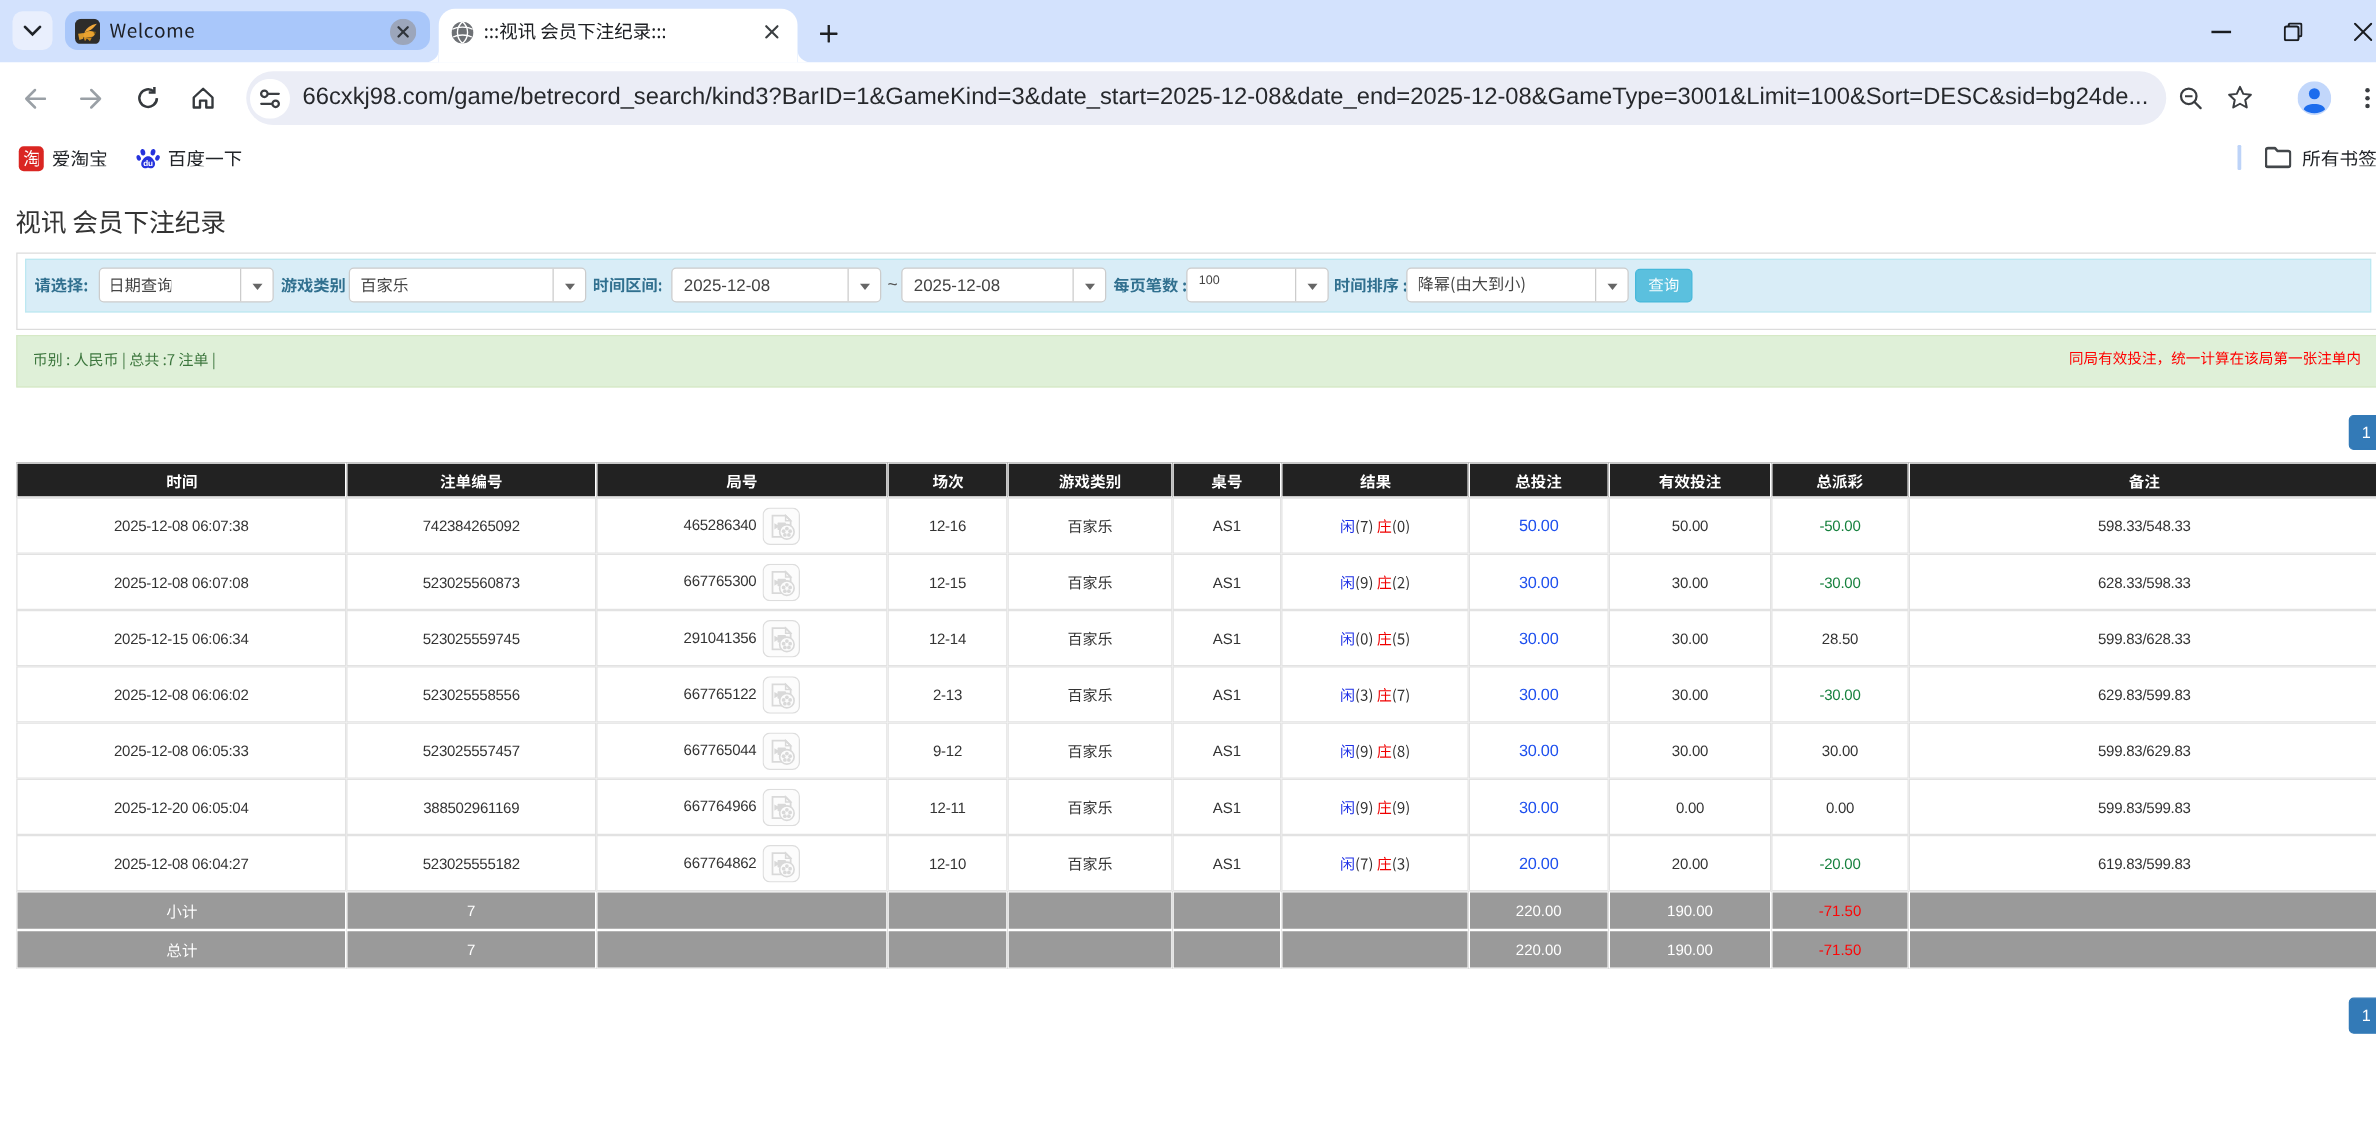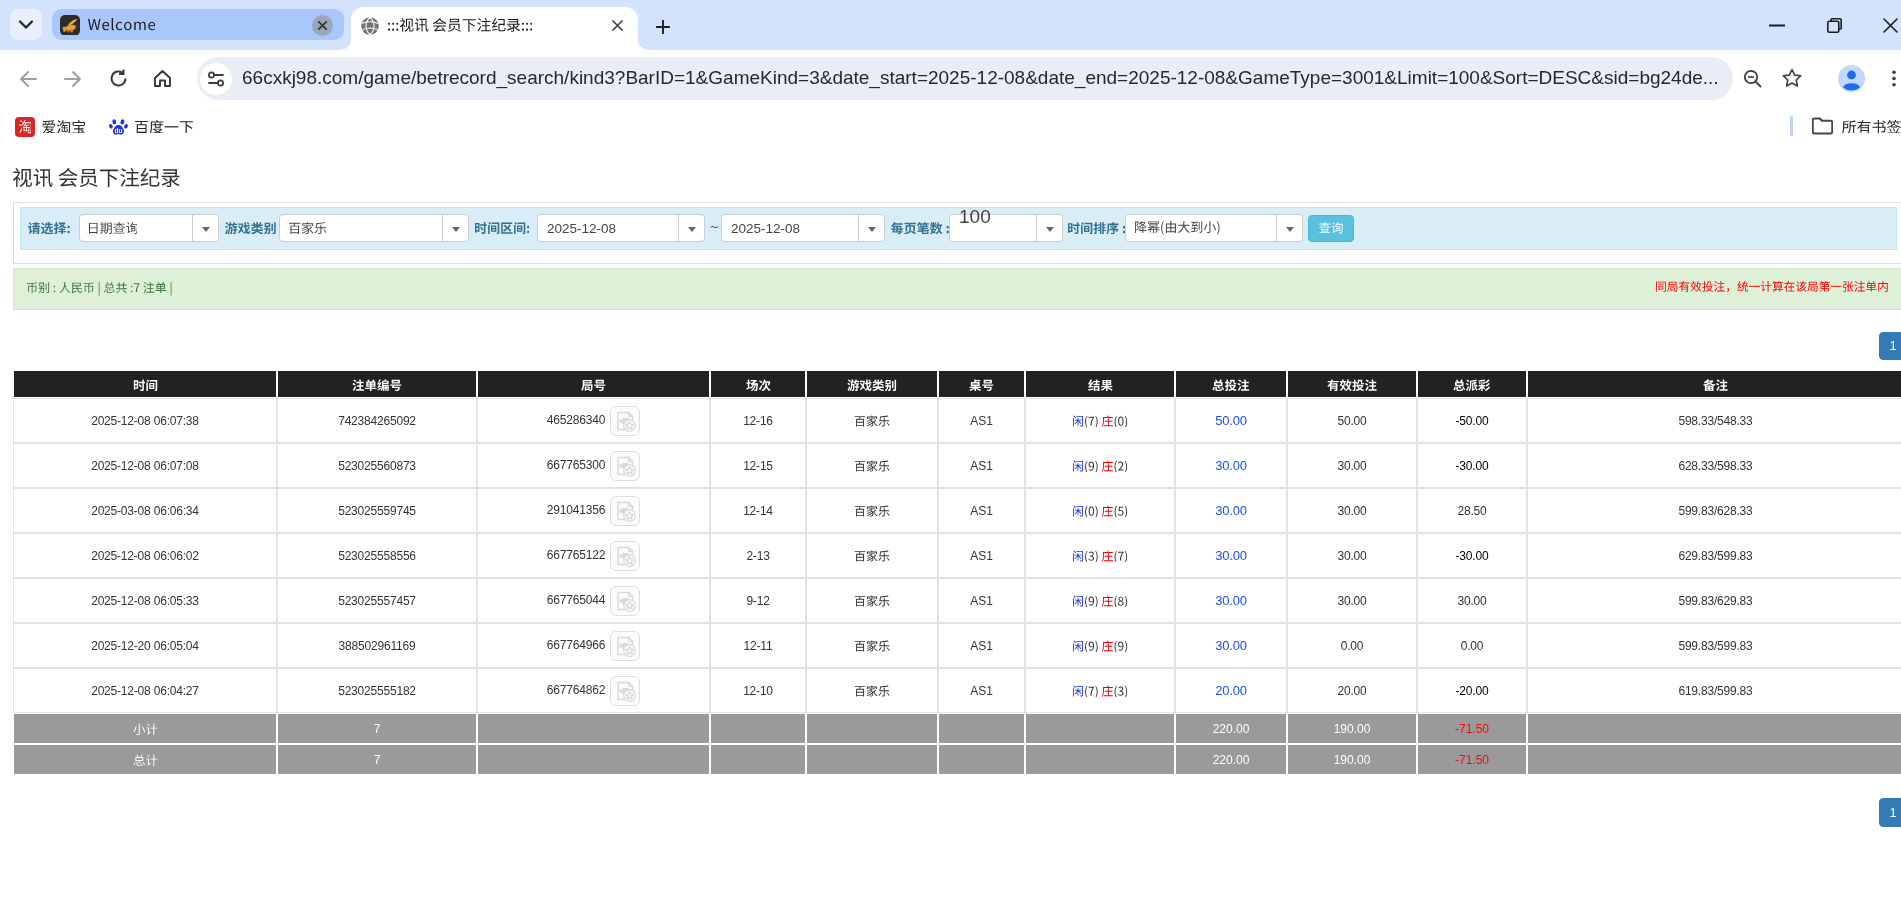--- a/index.html
+++ b/index.html
@@ -13,21 +13,21 @@
 .selbtn{position:absolute;right:0;top:0;bottom:0;width:26px;border-left:1px solid #ccc}
 .tri{position:absolute;right:8px;top:12px;width:0;height:0;
  border-left:4.5px solid transparent;border-right:4.5px solid transparent;border-top:5px solid #666}
 table#tbl{position:absolute;left:13px;top:370px;width:1891px;table-layout:fixed;
  border-collapse:separate;border-spacing:0;font-size:12px;color:#333}
 #tbl td{text-align:center;vertical-align:middle;overflow:hidden;white-space:nowrap}
 #tbl tr.hd td{height:28px;background:#222;border:1px solid #fff}
 #tbl tr.dt td{height:45px;background:#fff;border:1px solid #e2e2e2}
 #tbl tr.sm td{height:31px;background:#9a9a9a;border:1px solid #fff;color:#fff}
 .blu{color:#1d4fee;font-size:13px}
-.red{color:#000000}
+.red{color:#15803d}
 .vicon{display:inline-block;vertical-align:middle;margin-left:5px}
 .num{letter-spacing:-0.2px}
 </style></head><body>
 <svg width="0" height="0" style="position:absolute">
     <defs>
       <path id="gr0057" d="M181 0H291L400 442C412 500 426 553 437 609H441C453 553 464 500 477 442L588 0H700L851 733H763L684 334C671 255 657 176 644 96H638C620 176 604 256 586 334L484 733H399L298 334C280 255 262 176 246 96H242C227 176 213 255 198 334L121 733H26Z"></path>
       <path id="gr0065" d="M312 -13C385 -13 443 11 490 42L458 103C417 76 375 60 322 60C219 60 148 134 142 250H508C510 264 512 282 512 302C512 457 434 557 295 557C171 557 52 448 52 271C52 92 167 -13 312 -13ZM141 315C152 423 220 484 297 484C382 484 432 425 432 315Z"></path>
       <path id="gr006C" d="M188 -13C213 -13 228 -9 241 -5L228 65C218 63 214 63 209 63C195 63 184 74 184 102V796H92V108C92 31 120 -13 188 -13Z"></path>
       <path id="gr0063" d="M306 -13C371 -13 433 13 482 55L442 117C408 87 364 63 314 63C214 63 146 146 146 271C146 396 218 480 317 480C359 480 394 461 425 433L471 493C433 527 384 557 313 557C173 557 52 452 52 271C52 91 162 -13 306 -13Z"></path>
       <path id="gr006F" d="M303 -13C436 -13 554 91 554 271C554 452 436 557 303 557C170 557 52 452 52 271C52 91 170 -13 303 -13ZM303 63C209 63 146 146 146 271C146 396 209 480 303 480C397 480 461 396 461 271C461 146 397 63 303 63Z"></path>
@@ -399,21 +399,21 @@
         <use href="#gb6570" xlink:href="#gb6570" x="3000.0"></use>
         <use href="#gb003A" xlink:href="#gb003A" x="4227.0"></use>
       </g>
     </g>
   </svg>
 <div class="sel" style="left:949px;top:214px;width:114px">
     <div class="selbtn">
       <div class="tri"></div>
     </div>
   </div>
-<div class="abs" style="left:959px;top:206px;font-size:19px;color:#444">100</div>
+<div class="abs" style="left:959px;top:219px;font-size:10px;color:#444">100</div>
 <svg style="position:absolute;left:1068.00px;top:221.81px;" width="57.39" height="12.38" viewBox="0.86 -11.15 57.39 12.38">
     <g transform="scale(0.013000,-0.013000)">
       <g fill="#31708f">
         <use href="#gb65F6" xlink:href="#gb65F6" x="0.0"></use>
         <use href="#gb95F4" xlink:href="#gb95F4" x="1000.0"></use>
         <use href="#gb6392" xlink:href="#gb6392" x="2000.0"></use>
         <use href="#gb5E8F" xlink:href="#gb5E8F" x="3000.0"></use>
         <use href="#gb003A" xlink:href="#gb003A" x="4227.0"></use>
       </g>
     </g>
@@ -704,21 +704,21 @@
                 <use href="#gr0029" xlink:href="#gr0029" x="4348.0"></use>
               </g>
             </g>
           </svg></td>
         <td class="blu num">30.00</td>
         <td class="num">30.00</td>
         <td class="num red">-30.00</td>
         <td class="num">628.33/598.33</td>
       </tr>
       <tr class="dt">
-        <td class="num">2025-03-08 06:06:34</td>
+        <td class="num">2025-12-15 06:06:34</td>
         <td class="num">523025559745</td>
         <td><span class="num">291041356</span><svg class="vicon" width="30" height="30" viewBox="0 0 30 30">
             <rect x="0.5" y="0.5" width="29" height="29" rx="5.5" fill="#fcfcfc" stroke="#ddd"></rect>
             <path d="M8 6.5 H18.5 L22.5 10.5 V23.5 H8 Z" fill="none" stroke="#d9d9d9" stroke-width="1.4"></path>
             <path d="M18.5 6.5 V10.5 H22.5 Z" fill="none" stroke="#d9d9d9" stroke-width="1.2"></path>
             <path d="M9.5 12.5 L12 14 V12.8 C12 12.3 12.4 12 12.9 12 H17.8 C18.4 12 18.8 12.4 18.8 13 V17 C18.8 17.6 18.4 18 17.8 18 H12.9 C12.4 18 12 17.6 12 17.1 V16 L9.5 17.5 Z" fill="#d9d9d9"></path>
             <circle cx="19.5" cy="19.5" r="5.8" fill="#fcfcfc" stroke="#d9d9d9" stroke-width="1.3"></circle>
             <circle cx="19.5" cy="16.8" r="1.5" fill="#d9d9d9"></circle>
             <circle cx="16.9" cy="18.9" r="1.5" fill="#d9d9d9"></circle>
             <circle cx="17.9" cy="21.9" r="1.5" fill="#d9d9d9"></circle>

